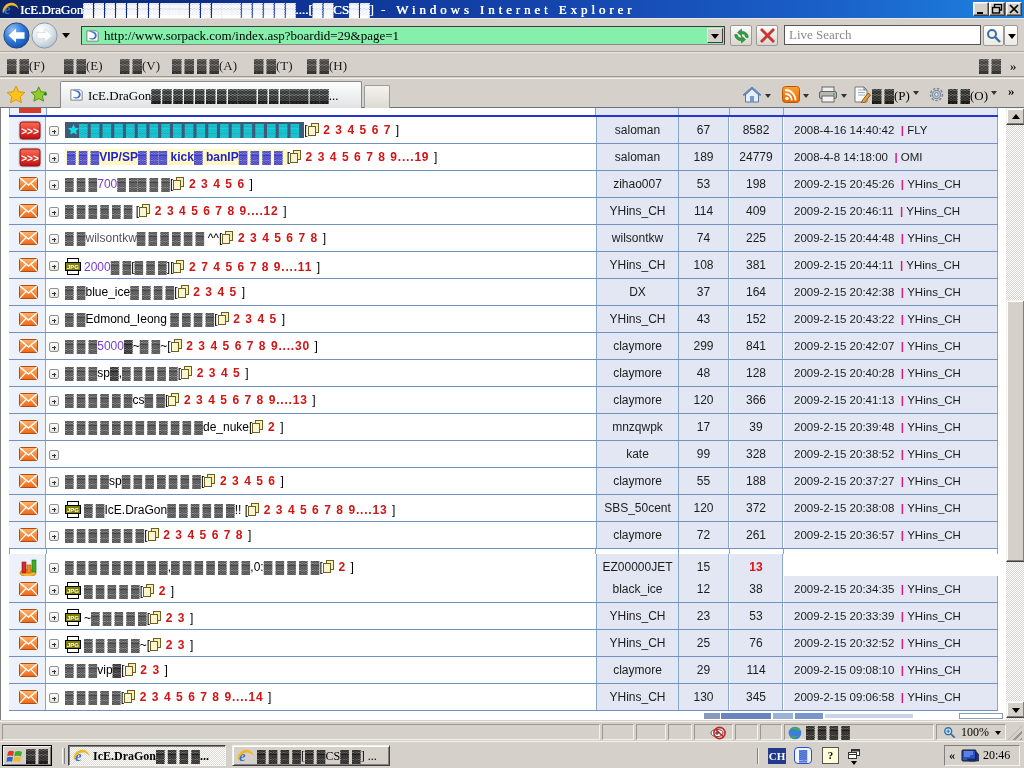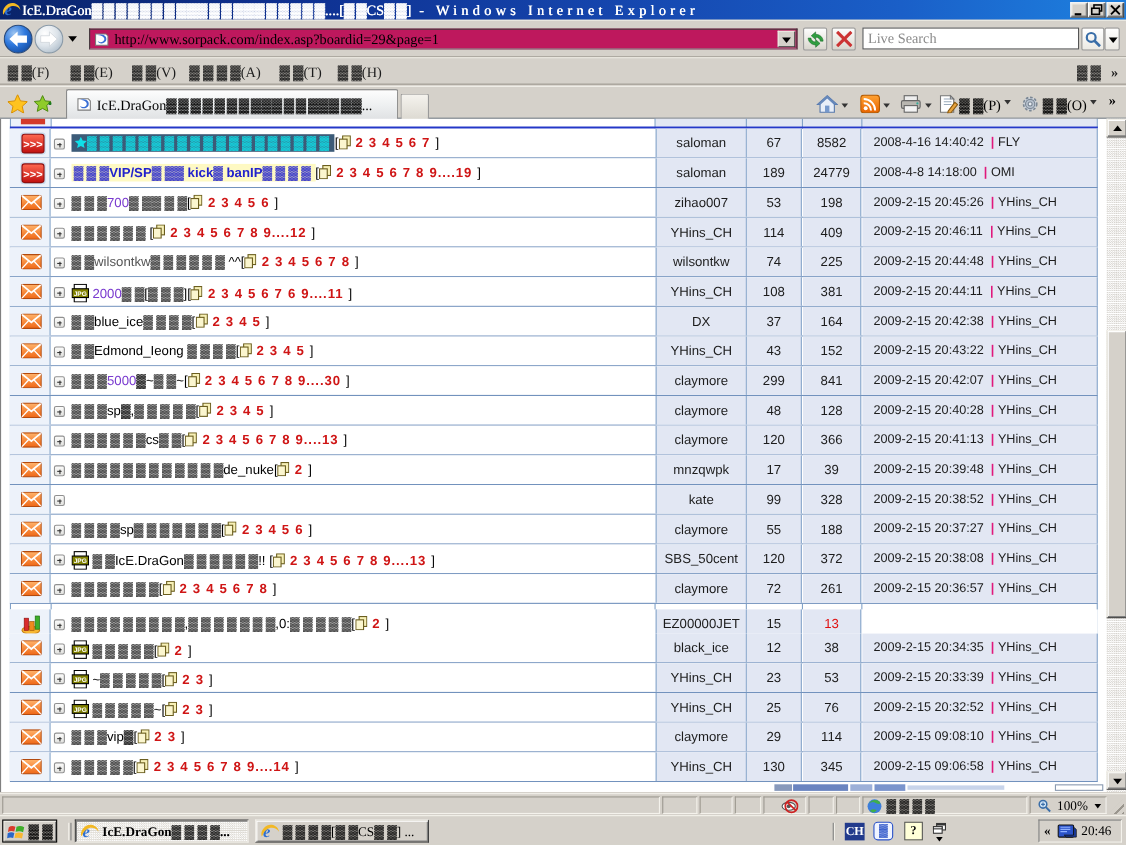--- a/index.html
+++ b/index.html
@@ -8,21 +8,21 @@
 .zt{letter-spacing:1.5px;margin-right:-1.5px}
 
 #titlebar{position:absolute;left:0;top:0;width:1024px;height:18px;
  background:linear-gradient(90deg,#0a246a 0%,#0e3090 25%,#1546ae 55%,#1a5fc8 80%,#1d7cdc 97%);}
 #titlebar .txt{position:absolute;left:20px;top:1.5px;color:#fff;font-size:13px;white-space:nowrap;text-shadow:0.4px 0 0 #fff}
 .wbtn{position:absolute;top:2px;width:16px;height:14px;background:#d5d1ca;
  border:1px solid;border-color:#fff #404040 #404040 #fff;box-shadow:inset -1px -1px 0 #808080,inset 1px 1px 0 #ece9e2;
  font-family:"Liberation Sans";font-weight:bold;font-size:9px;text-align:center;line-height:12px;color:#000}
 
 #addr{position:absolute;left:0;top:18px;width:1024px;height:34px;background:#d5d1ca;border-top:1px solid #ece9e2;border-bottom:1px solid #aaa69e}
-.urlbox{position:absolute;left:81px;top:7px;width:644px;height:19px;background:#be185d;border:1px solid #3c3c3c;border-bottom-color:#888;}
+.urlbox{position:absolute;left:81px;top:7px;width:644px;height:19px;background:#86efac;border:1px solid #3c3c3c;border-bottom-color:#888;}
 .urlbox .t{position:absolute;left:22px;top:0.5px;font-size:13px;color:#000;white-space:nowrap}
 .ddbtn{position:absolute;right:1px;top:1px;width:16px;height:15px;background:#d5d1ca;
  border:1px solid;border-color:#ece9e2 #404040 #404040 #ece9e2}
 .arrdn{width:0;height:0;border:4px solid transparent;border-top:5px solid #000;position:absolute;left:3px;top:5px}
 .tbtn{position:absolute;top:6px;width:22px;height:21px;background:linear-gradient(#fdfdfd,#e8e6e0 60%,#d8d5cd);
  border:1px solid #9a9a9a;border-radius:2px}
 #searchbox{position:absolute;left:784px;top:6px;width:197px;height:20px;background:#fff;border:1px solid #555;
  font-size:13px;color:#8a8a8a;padding:1px 4px}
 
 #menu{position:absolute;left:0;top:52px;width:1024px;height:25px;background:#d5d1ca;
@@ -369,21 +369,21 @@
             </svg></span>
         </div>
 <div class="plus"></div>
 <div class="title"><svg width="16" height="17" viewBox="0 0 16 17" style="vertical-align:-4px;margin-right:3px">
             <rect x="2.5" y="0.5" width="11" height="16" fill="#fff" stroke="#000"></rect>
 <rect x="0.5" y="4.5" width="15" height="8" fill="#808000" stroke="#000"></rect>
 <text x="8" y="11" font-family="Liberation Sans" font-size="6" font-weight="bold" fill="#fff" text-anchor="middle">JPG</text>
           </svg><span class="pur">2000</span><span class="z">▓▓</span>[<span class="z">▓▓▓</span>][<svg width="11" height="13" viewBox="0 0 11 13" style="vertical-align:-2px">
             <rect x="3.5" y="0.5" width="7" height="9" fill="#f7f0b6" stroke="#6b5e1f"></rect>
 <rect x="0.5" y="3.5" width="7" height="9" fill="#fbf6cf" stroke="#6b5e1f"></rect>
-          </svg><span class="pg"> 2 3 4 5 6 7 6 9....11 </span>]</div>
+          </svg><span class="pg"> 2 7 4 5 6 7 8 9....11 </span>]</div>
 <div class="rcell c-auth">YHins_CH</div>
 <div class="rcell c-rep">108</div>
 <div class="rcell c-view">381</div>
 <div class="rcell c-last">2009-2-15 20:44:11&nbsp;<span class="bar">&nbsp;|&nbsp;</span>YHins_CH</div>
 </div>
 <div class="row" style="top:171px">
 <div class="icell">
           <span class="abs" style="left:10px;top:6px"><svg width="19" height="14" viewBox="0 0 19 14">
               <rect x="0.5" y="0.5" width="18" height="13" rx="1.5" fill="url(#og)" stroke="#b34a0e"></rect>
 <path d="M1 1 L9.5 8 L18 1" fill="none" stroke="#fff" stroke-width="1.6"></path>
@@ -631,21 +631,21 @@
 <rect x="14" y="3" width="4" height="12" fill="#3fae2a" stroke="#1d6e10" stroke-width="0.6"></rect>
             </svg></span>
         </div>
 <div class="plus"></div>
 <div class="title"><span class="z">▓▓▓▓▓▓▓▓▓</span>,<span class="z">▓▓▓▓▓▓▓</span>,0:<span class="z">▓▓▓▓▓</span>[<svg width="11" height="13" viewBox="0 0 11 13" style="vertical-align:-2px">
             <rect x="3.5" y="0.5" width="7" height="9" fill="#f7f0b6" stroke="#6b5e1f"></rect>
 <rect x="0.5" y="3.5" width="7" height="9" fill="#fbf6cf" stroke="#6b5e1f"></rect>
           </svg><span class="pg"> 2 </span>]</div>
 <div class="rcell c-auth">EZ00000JET</div>
 <div class="rcell c-rep">15</div>
-<div class="rcell c-view" style="color:#e01010;font-weight:normal">13</div>
+<div class="rcell c-view" style="color:#e01010;font-weight:bold">13</div>
 </div>
 <div class="row" style="top:468px">
 <div class="icell">
           <span class="abs" style="left:10px;top:6px"><svg width="19" height="14" viewBox="0 0 19 14">
               <rect x="0.5" y="0.5" width="18" height="13" rx="1.5" fill="url(#og)" stroke="#b34a0e"></rect>
 <path d="M1 1 L9.5 8 L18 1" fill="none" stroke="#fff" stroke-width="1.6"></path>
 <path d="M1 13 L7 6.5 M18 13 L12 6.5" fill="none" stroke="#fff" stroke-width="1.2"></path>
 <defs>
                 <linearGradient id="og" x1="0" y1="0" x2="0" y2="1">
                   <stop offset="0" stop-color="#ffb36b"></stop>

